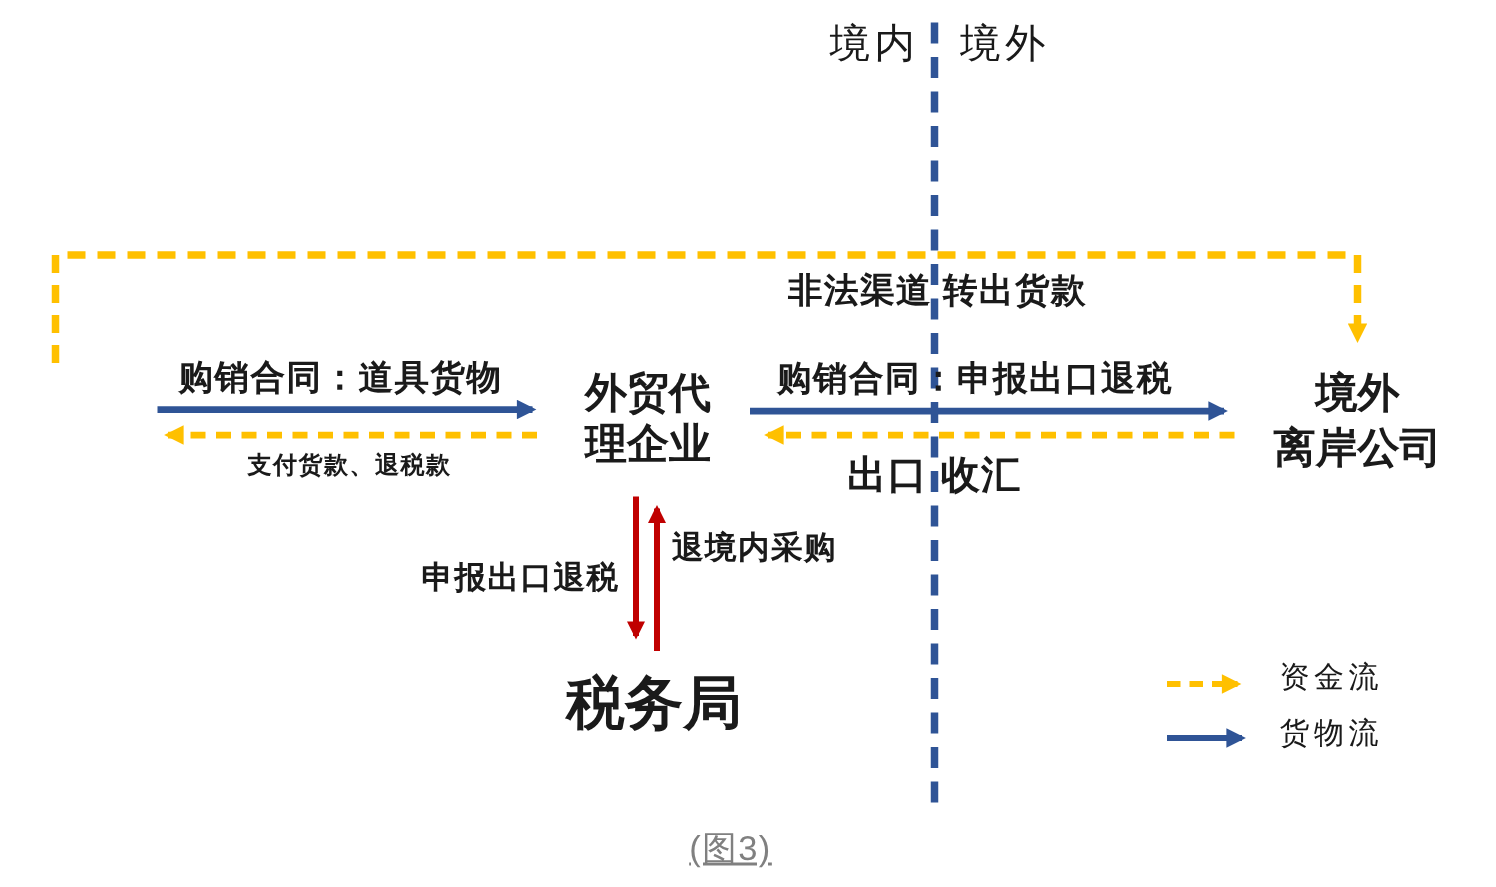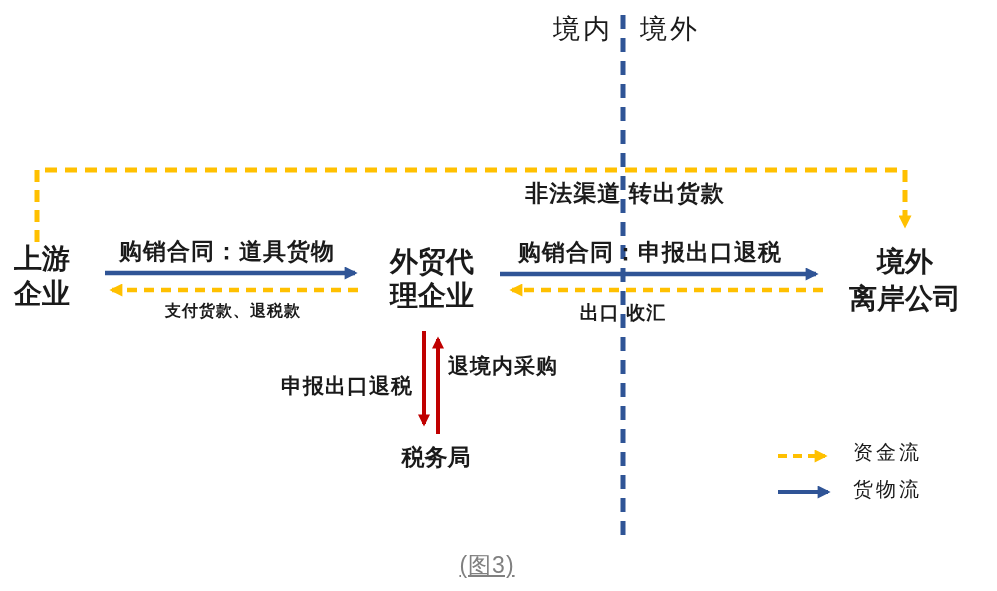--- a/index.html
+++ b/index.html
@@ -57,42 +57,38 @@
     <line x1="778" y1="492" x2="828" y2="492" stroke-width="4" marker-end="url(#mk-blue)" stroke="#2F5496"></line>
   </svg>
 
   <div class="layer labels" style="color: rgb(26, 26, 26);">
 
     <div class="lbl kai" style="left:553px; top:14px; font-size:27px;">境内</div>
     <div class="lbl kai" style="left:640px; top:14px; font-size:27px;">境外</div>
 
     <div class="lbl centerx" style="left:625px; top:133px; font-size:23px;margin-top:47px;">非法渠道 转出货款</div>
 
-    <div class="node" style="left:4px; top:241px; width:76px; font-size:28px; line-height:35px;">
-      <div>上游</div>
-      <div>企业</div>
-    </div>
 
     <div class="node" style="left:376px; top:245px; width:112px; font-size:28px; line-height:34px;">
       <div>外贸代</div>
       <div>理企业</div>
     </div>
 
     <div class="node" style="left:842px; top:243px; width:126px; font-size:28px; line-height:37px;">
       <div>境外</div>
       <div>离岸公司</div>
     </div>
 
-    <div class="node" style="left:377px; top:442px; width:118px; font-size:23px;">税务局</div>
+    <div class="node" style="left:377px; top:442px; width:118px; font-size:39px;">税务局</div>
 
     <div class="lbl centerx" style="left:227px; top:238px; font-size:23px;">购销合同：道具货物</div>
     <div class="lbl centerx" style="left:233px; top:302px; font-size:16px;">支付货款、退税款</div>
 
     <div class="lbl centerx" style="left:650px; top:239px; font-size:23px;">购销合同：申报出口退税</div>
-    <div class="lbl centerx" style="left:623px; top:302px; font-size:19px;">出口 收汇</div>
+    <div class="lbl centerx" style="left:623px; top:302px; font-size:26px;">出口 收汇</div>
 
     <div class="lbl centerx" style="left:347px; top:374px; font-size:21px;">申报出口退税</div>
     <div class="lbl" style="left:448px; top:353px; font-size:21px; line-height:26px;">
       <div>退境内采购</div>
     </div>
 
     <div class="lbl kai" style="left:853px; top:441px; font-size:20px;">资金流</div>
     <div class="lbl kai" style="left:853px; top:478px; font-size:20px;">货物流</div>
 
     <div class="caption centerx" style="left: 487px; top: 550px; font-size: 23px; color: rgb(128, 128, 128);">(图3)</div>

